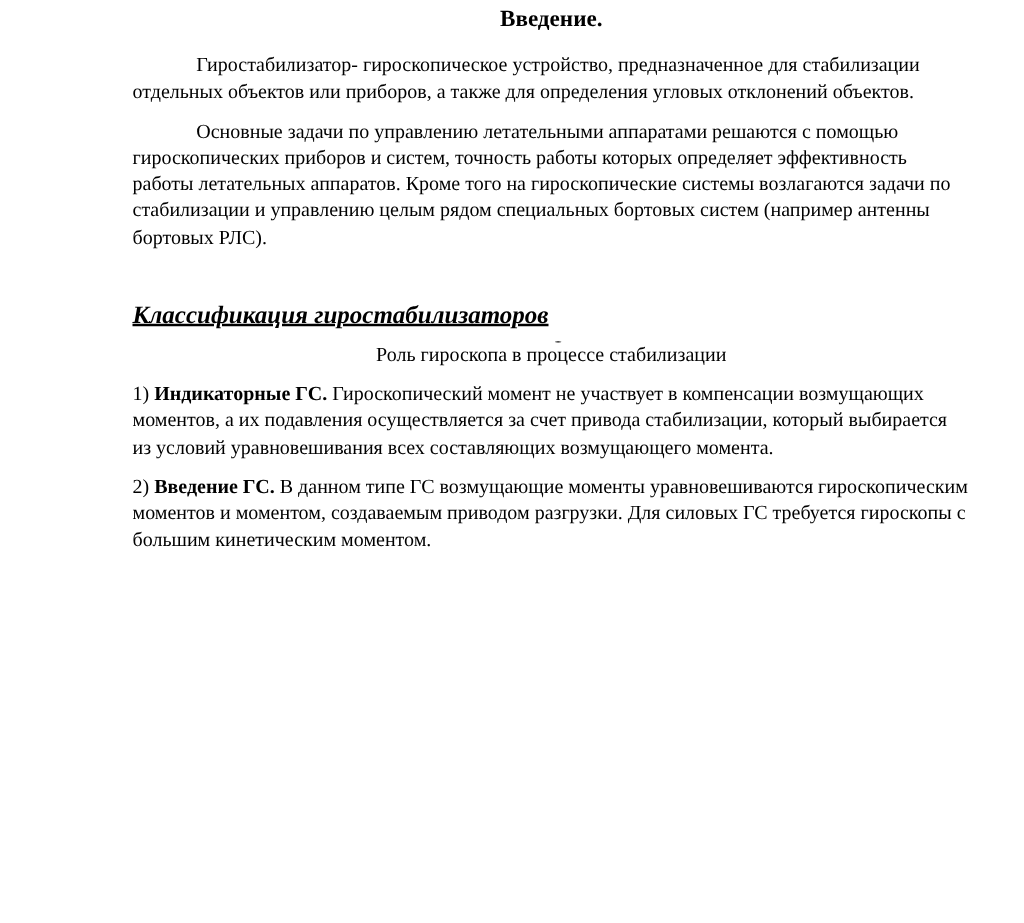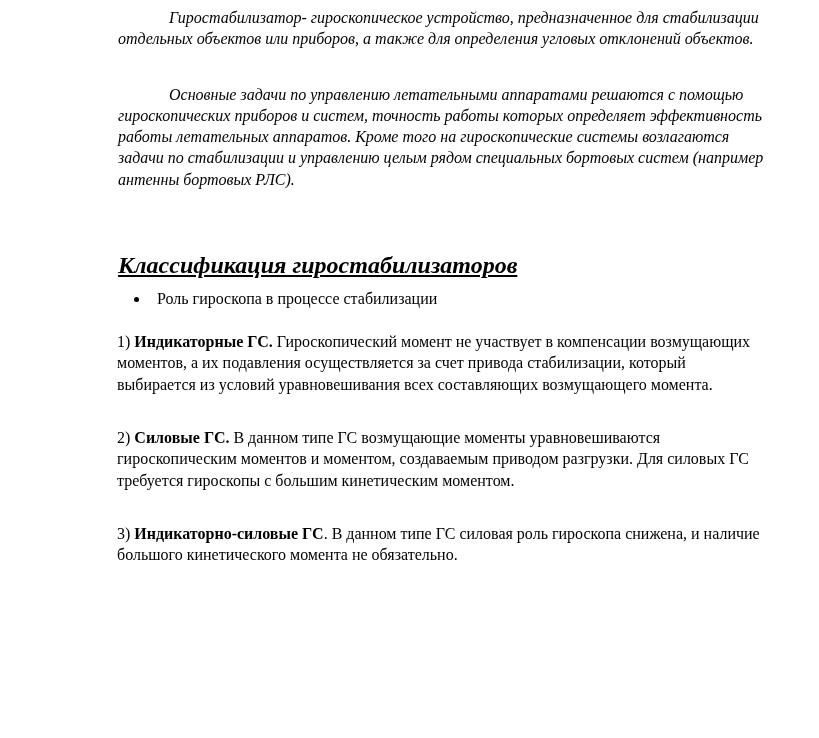--- a/index.html
+++ b/index.html
@@ -25,74 +25,74 @@
     }
     .title {
       text-align: center;
       font-weight: bold;
       font-size: 18.5px;
       margin: 5px 0 0 0;
       line-height: 22px;
       height: 30px;
     }
     .para {
-      margin: 12px;
+      margin: 0;
       text-indent: 51px;
-      font-style: italic;
     }
     .p1 { margin-top: 7px; }
     .gap { height: 10px; }
     .section-heading {
       font-weight: bold;
       font-style: italic;
       text-decoration: underline;
-      font-size: 24px;
-      margin: 12px;
+      font-size: 20px;
+      margin: 0;
       line-height: 22px;
     }
     .bullet-row {
       margin-top: 10px;
       display: flex;
       align-items: center;
       height: 22px;
+      flex-direction: column;
     }
     .bullet-dot {
       width: 5px;
       height: 5px;
       border-radius: 50%;
       background: #000;
       margin-left: 28px;
       margin-right: 18px;
     }
     .numbered {
-      margin: 11px;
+      margin: 0;
     }
     .num-bold { font-weight: bold; }
   </style>
 </head>
 <body>
 
 <div class="page">
+  <div class="title">Введение.</div>
 
   <p class="para p1">Гиростабилизатор- гироскопическое устройство, предназначенное для стабилизации отдельных объектов или приборов, а также для определения угловых отклонений объектов.</p>
   <div class="gap"></div>
   <p class="para">Основные задачи по управлению летательными аппаратами решаются с помощью гироскопических приборов и систем, точность работы которых определяет эффективность работы летательных аппаратов. Кроме того на гироскопические системы возлагаются задачи по стабилизации и управлению целым рядом специальных бортовых систем (например антенны бортовых РЛС).</p>
   <div class="gap"></div>
   <div class="gap"></div>
   <div class="gap"></div>
   <div class="gap"></div>
 
   <h2 class="section-heading">Классификация гиростабилизаторов</h2>
 
   <div class="bullet-row">
     <span class="bullet-dot"></span>
     <span>Роль гироскопа в процессе стабилизации</span>
   </div>
   <div class="gap"></div>
 
   <p class="numbered"><span>1) </span><span class="num-bold">Индикаторные ГС.</span><span> Гироскопический момент не участвует в компенсации возмущающих моментов, а их подавления осуществляется за счет привода стабилизации, который выбирается из условий уравновешивания всех составляющих возмущающего момента.</span></p>
   <div class="gap"></div>
 
-  <p class="numbered"><span>2) </span><span class="num-bold">Силовые ГС.</span><span> В данном типе ГС возмущающие моменты уравновешиваются гироскопическим моментов и моментом, создаваемым приводом разгрузки. Для силовых ГС требуется гироскопы с большим кинетическим моментом.</span></p>
+  <p class="numbered"><span>2) </span><span class="num-bold">Введение ГС.</span><span> В данном типе ГС возмущающие моменты уравновешиваются гироскопическим моментов и моментом, создаваемым приводом разгрузки. Для силовых ГС требуется гироскопы с большим кинетическим моментом.</span></p>
   <div class="gap"></div>
 
-  <p class="numbered"><span>3) </span><span class="num-bold">Индикаторно-силовые ГС</span><span>. В данном типе ГС силовая роль гироскопа снижена, и наличие большого кинетического момента не обязательно.</span></p>
 </div>
 
 </body></html>

